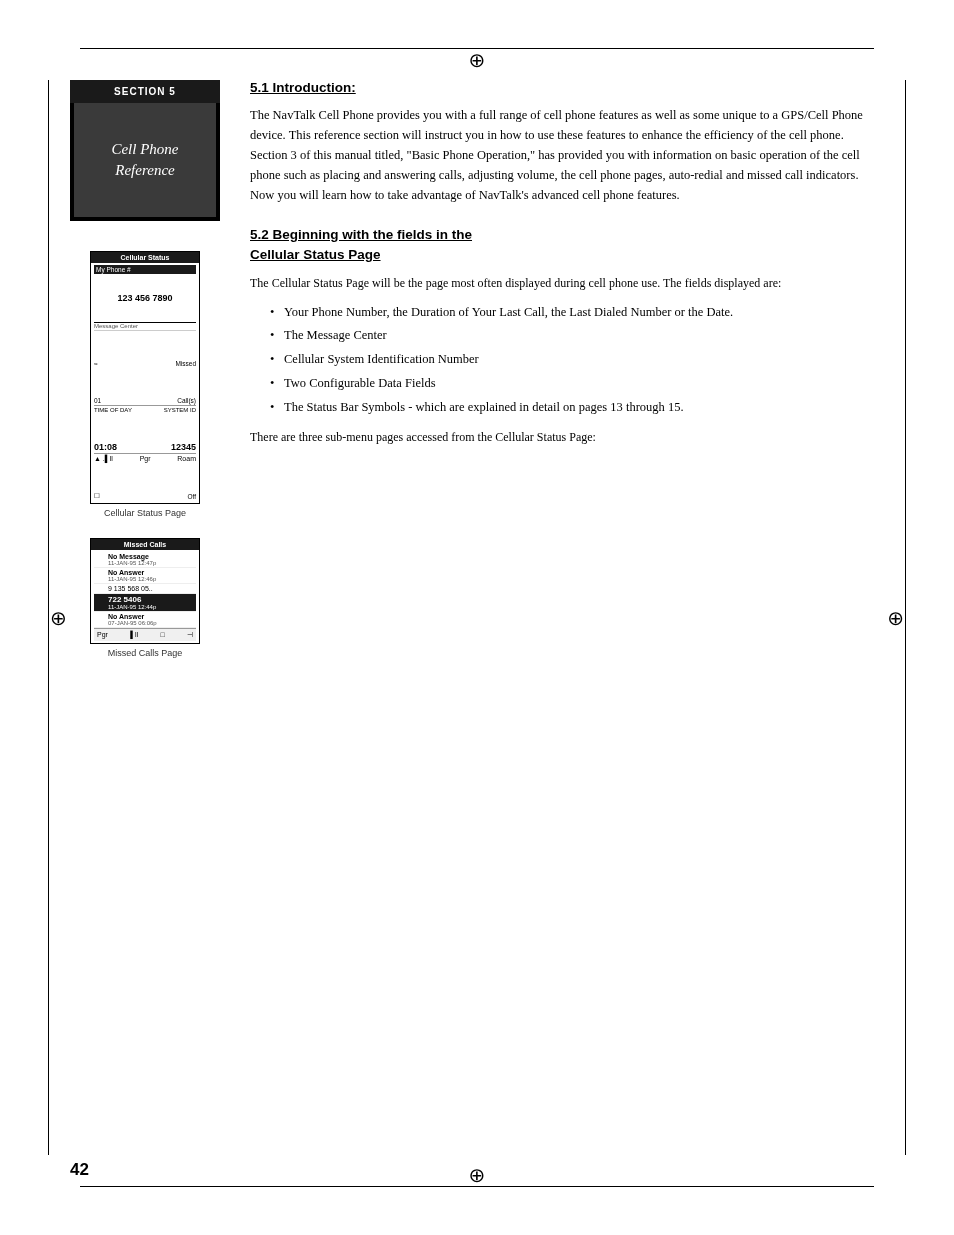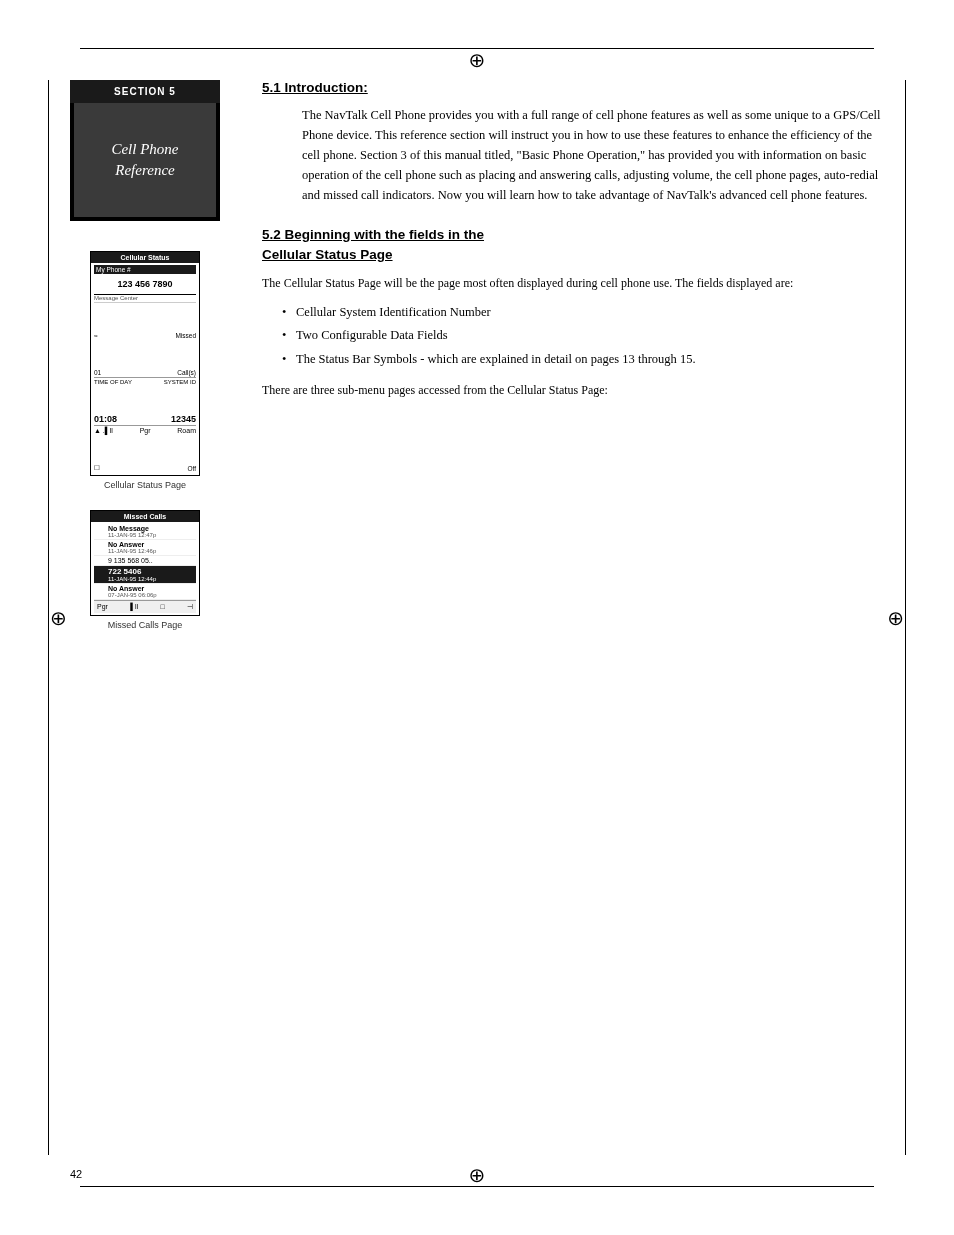--- a/index.html
+++ b/index.html
@@ -17,21 +17,21 @@
     .page-container {
       width: 954px;
       min-height: 1235px;
       background: #ffffff;
       position: relative;
       padding: 60px 70px 60px 70px;
     }
 
     .main-layout {
       display: flex;
-      gap: 12px;
+      gap: 0;
       margin-top: 20px;
     }
 
     
     .sidebar {
       width: 170px;
       flex-shrink: 0;
       padding-right: 20px;
     }
 
@@ -92,21 +92,21 @@
       align-items: center;
       padding: 1px 0;
       font-size: 6.5px;
       margin-top: 28px;
     }
 
     .screen-phone-num {
       font-size: 9px;
       font-weight: bold;
       text-align: center;
-      padding: 5px 0;
+      padding: 19px 0;
       border-bottom: 1px solid #000;
     }
 
     .screen-section-label {
       font-size: 6px;
       color: #555;
       border-bottom: 1px solid #ccc;
       padding-bottom: 1px;
       margin-bottom: 1px;
     }
@@ -152,21 +152,20 @@
 
     .section-heading {
       font-size: 13.5px;
       font-weight: bold;
       text-decoration: underline;
       margin-bottom: 10px;
       font-family: Arial, sans-serif;
     }
 
     .intro-text {
-      margin-left: 40px;
       margin-bottom: 20px;
       line-height: 1.6;
       font-size: 12.5px;
     }
 
     .section-2-heading {
       font-size: 13.5px;
       font-weight: bold;
       text-decoration: underline;
       margin-bottom: 8px;
@@ -209,22 +208,22 @@
 
     .sub-menu-text strong {
       font-weight: bold;
     }
 
     
     .page-number {
       position: absolute;
       bottom: 55px;
       left: 70px;
-      font-size: 11px;
-      font-weight: normal;
+      font-size: 17px;
+      font-weight: bold;
       font-family: Arial, sans-serif;
     }
 
     
     .crosshair-top {
       position: absolute;
       top: 50px;
       left: 50%;
       transform: translateX(-50%);
       font-size: 20px;
@@ -432,20 +431,26 @@
       </div>
 
       <div class="section-2-heading">
         <span>5.2  Beginning with the fields in the</span><br>
         <span>Cellular Status Page</span>
       </div>
 
       <div class="body-text">The Cellular Status Page will be the page most often displayed during cell phone use. The fields displayed are:</div>
 
       <ul class="bullet-list">
+        <li>
+          <span>Your Phone Number, the Duration of Your Last Call, the Last Dialed Number or the Date.</span>
+        </li>
+        <li>
+          <span>The Message Center</span>
+        </li>
         <li>
           <span>Cellular System Identification Number</span>
         </li>
         <li>
           <span>Two Configurable Data Fields</span>
         </li>
         <li>
           <span>The Status Bar Symbols - which are explained in detail on pages 13 through 15.</span>
         </li>
       </ul>

